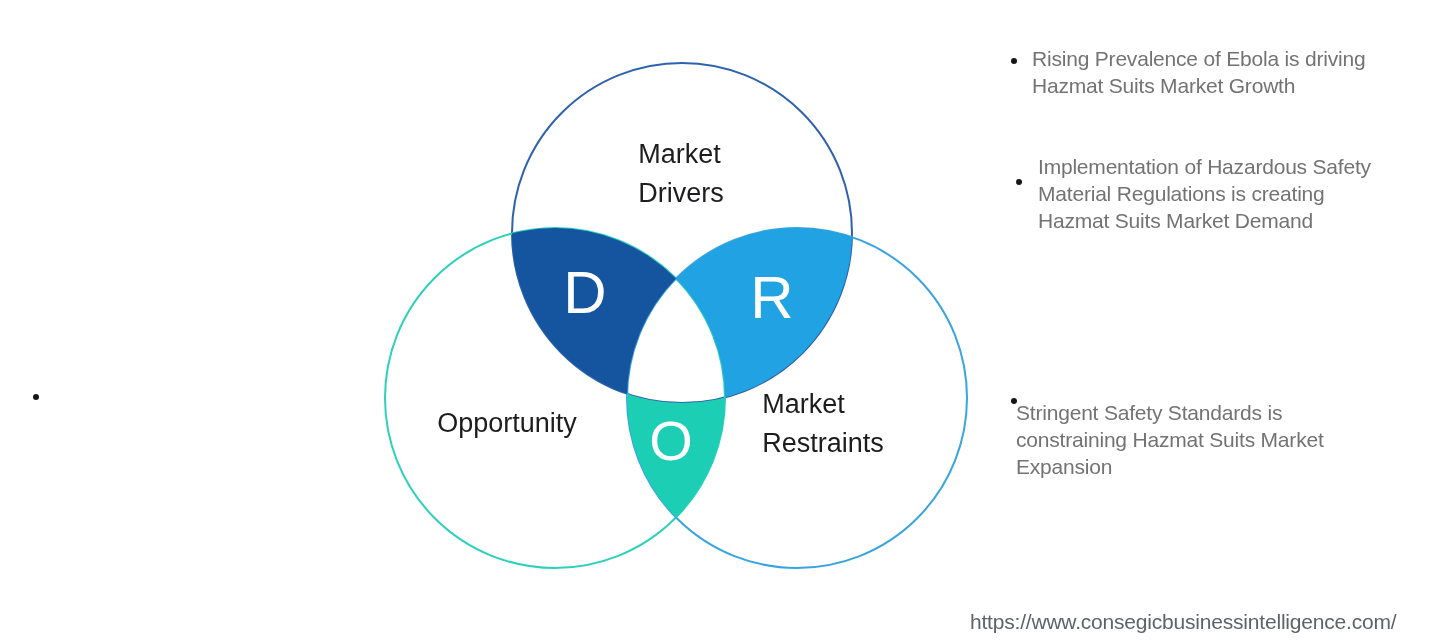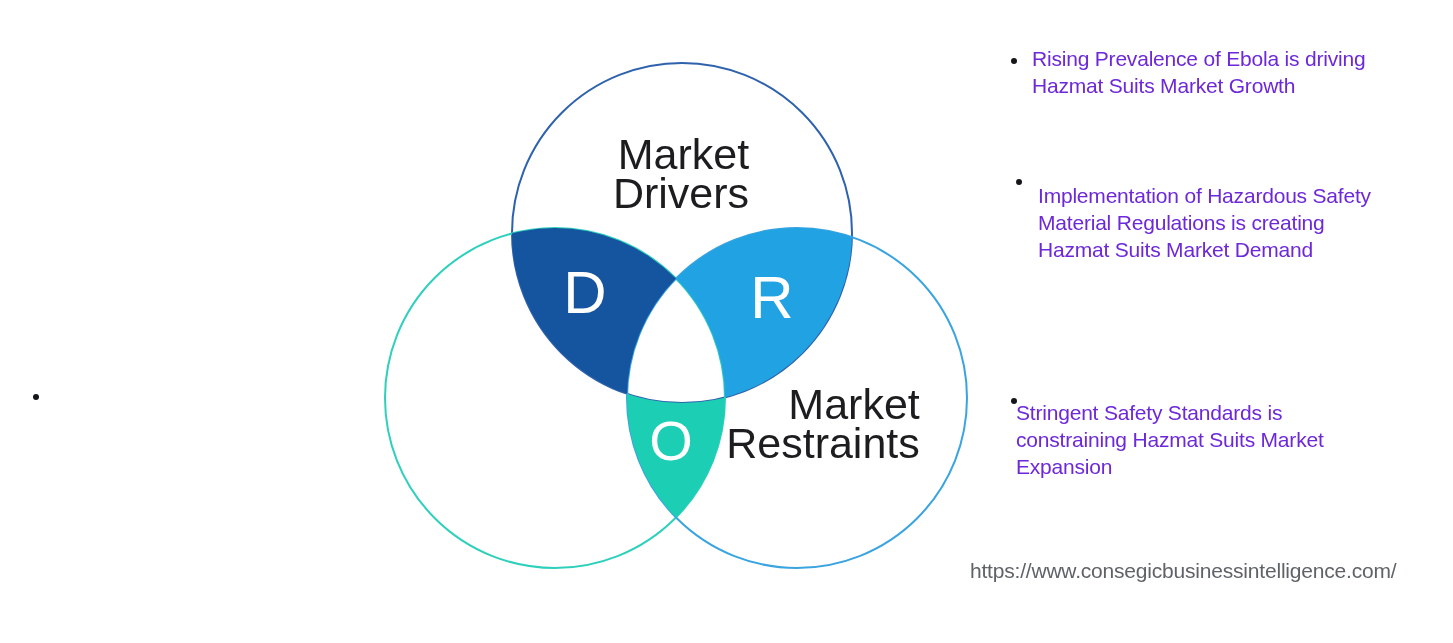--- a/index.html
+++ b/index.html
@@ -11,37 +11,37 @@
     background: #ffffff;
     overflow: hidden;
   }
   svg.venn { position: absolute; left: 0; top: 0; }
 
   .abs { position: absolute; }
   .center { transform: translate(-50%, -50%); }
 
   .circle-label {
     color: #1d1d1f;
-    font-size: 43px;
+    font-size: 27px;
     line-height: 39px;
-    text-align: right;
+    text-align: left;
     white-space: nowrap;
     letter-spacing: 0px;
   }
   .overlap-letter {
     color: #ffffff;
     text-align: center;
     white-space: nowrap;
     font-weight: 400;
   }
   .letter-d, .letter-r { font-size: 60px; }
   .letter-o { font-size: 56px; }
 
   .note-text {
-    color: #6d28d9;
+    color: #737373;
     font-size: 21px;
     line-height: 27px;
     letter-spacing: -0.2px;
     white-space: nowrap;
   }
   .bullet-dot {
     width: 6px;
     height: 6px;
     border-radius: 50%;
     background: #15161a;
@@ -92,33 +92,34 @@
       <circle cx="797" cy="398" r="170" fill="#21a2e2"></circle>
     </g>
 
     <g clip-path="url(#clipLeft)" mask="url(#noTop)">
       <circle cx="797" cy="398" r="170" fill="#1ccfb4"></circle>
     </g>
   </svg>
 
   <div class="abs center circle-label" style="left:681px; top:174px;">Market<br>Drivers</div>
 
+  <div class="abs center circle-label" style="left:507px; top:423px;">Opportunity</div>
 
   <div class="abs center circle-label" style="left:823px; top:424px;">Market<br>Restraints</div>
 
   <div class="abs center overlap-letter letter-d" style="left:585px; top:292px;">D</div>
   <div class="abs center overlap-letter letter-r" style="left:772px; top:297px;">R</div>
   <div class="abs center overlap-letter letter-o" style="left:671px; top:440px;">O</div>
 
   <span class="abs bullet-dot" style="left:33px; top:394px;"></span>
 
   <span class="abs bullet-dot" style="left:1011px; top:58px;"></span>
   <div class="abs note-text" style="left:1032px; top:45px;">Rising Prevalence of Ebola is driving<br>Hazmat Suits Market Growth</div>
 
   <span class="abs bullet-dot" style="left:1016px; top:179px;"></span>
-  <div class="abs note-text" style="left:1038px; top:182px;">Implementation of Hazardous Safety<br>Material Regulations is creating<br>Hazmat Suits Market Demand</div>
+  <div class="abs note-text" style="left:1038px; top:153px;">Implementation of Hazardous Safety<br>Material Regulations is creating<br>Hazmat Suits Market Demand</div>
 
   <span class="abs bullet-dot" style="left:1011px; top:398px;"></span>
   <div class="abs note-text" style="left:1016px; top:399px;">Stringent Safety Standards is<br>constraining Hazmat Suits Market<br>Expansion</div>
 
-  <div class="abs footer-url" style="left:970px; top:559px;">https://www.consegicbusinessintelligence.com/</div>
+  <div class="abs footer-url" style="left:970px; top:610px;">https://www.consegicbusinessintelligence.com/</div>
 
 </div>
 
 </body></html>

